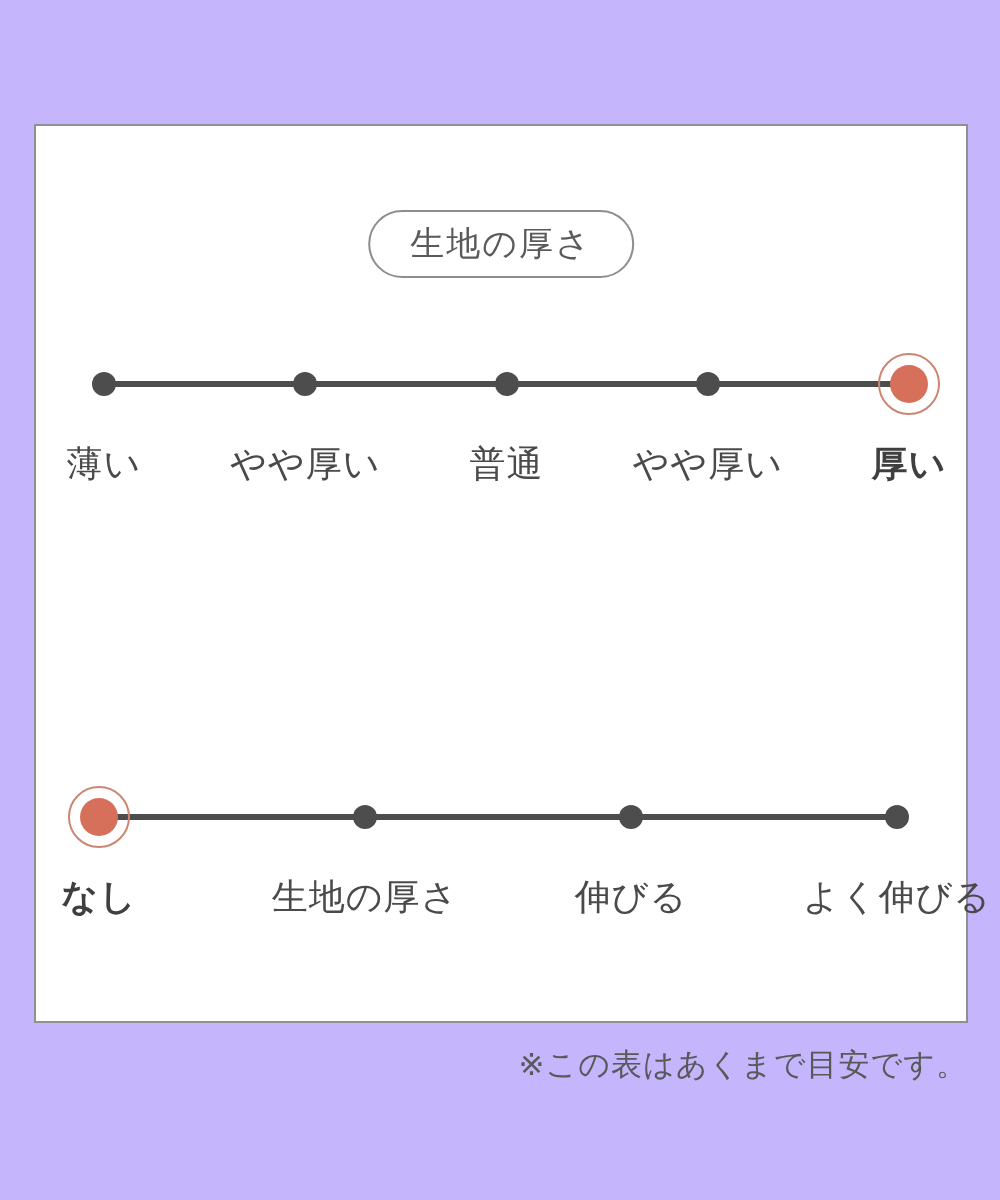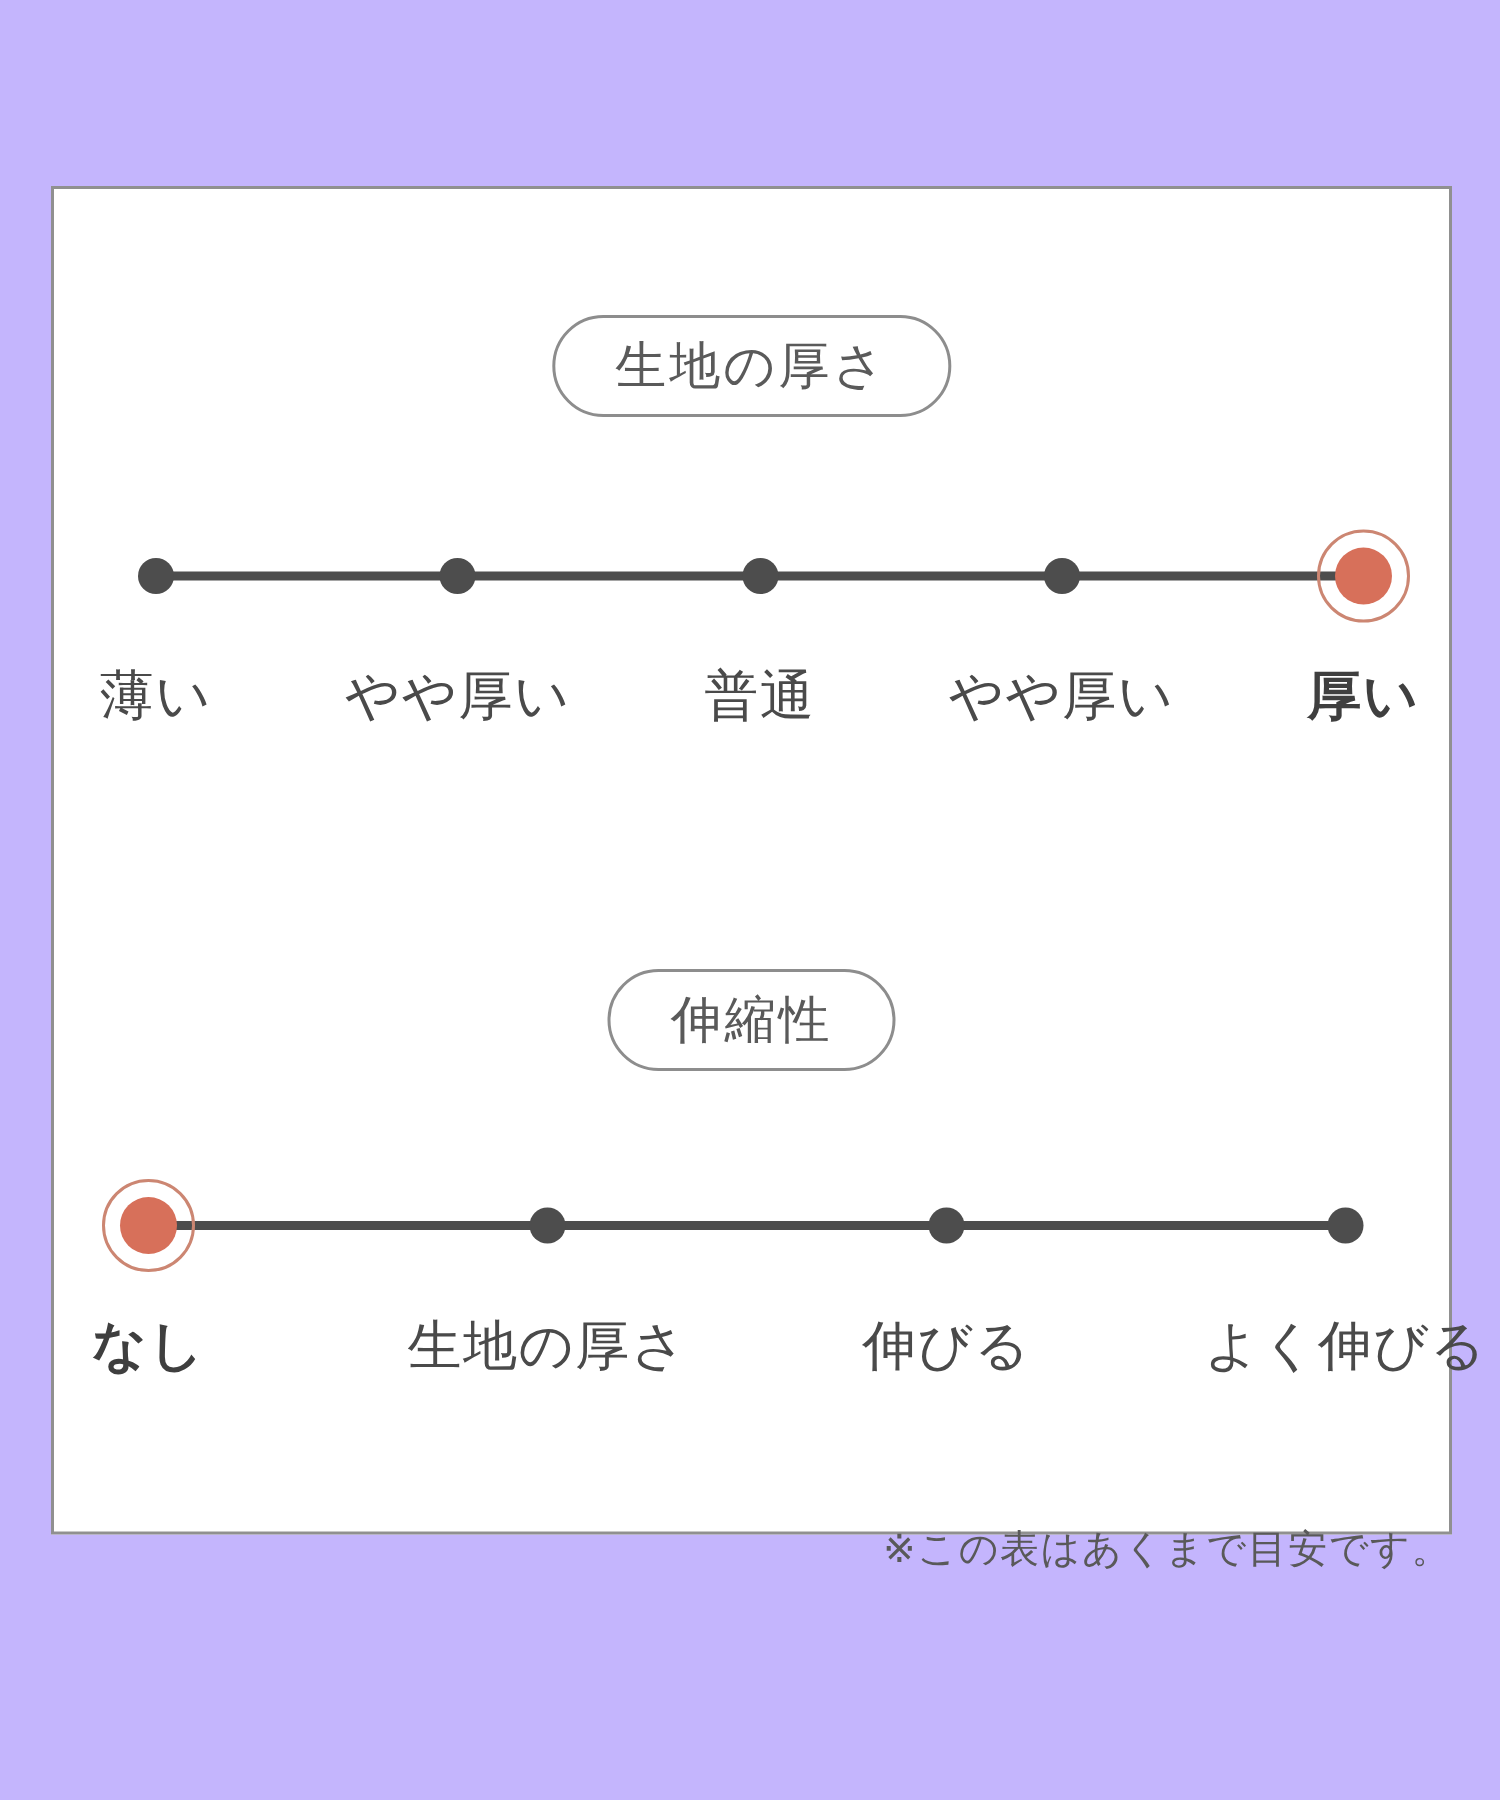--- a/index.html
+++ b/index.html
@@ -89,22 +89,22 @@
     color: var(--label_text, #4a4a4a);
     white-space: nowrap;
   }
   .scale .tick-label.selected {
     font-weight: bold;
     color: #3f3f3f;
   }
   .footnote {
     position: absolute;
     right: 32px;
-    top: 1015px;
-    font-size: 26px;
+    top: 1044px;
+    font-size: 31px;
     letter-spacing: 1px;
     color: var(--footnote_text, #595959);
     white-space: nowrap;
   }
 </style>
 </head>
 <body>
 
 <div class="canvas">
   <div class="frame">
@@ -124,23 +124,20 @@
         <span class="ring"></span>
       </span>
 
       <span class="tick-label" style="left:0%">薄い</span>
       <span class="tick-label" style="left:25%">やや厚い</span>
       <span class="tick-label" style="left:50%">普通</span>
       <span class="tick-label" style="left:75%">やや厚い</span>
       <span class="tick-label selected" style="left:100%">厚い</span>
     </div>
 
-    <div class="pill pill-2">
-      <span>伸縮性</span>
-    </div>
 
     <div class="scale scale-2">
       <div class="line"></div>
 
       <span class="dot selected" style="left:0%">
         <span class="ring"></span>
       </span>
       <span class="dot" style="left:33.33%"></span>
       <span class="dot" style="left:66.66%"></span>
       <span class="dot" style="left:100%"></span>

